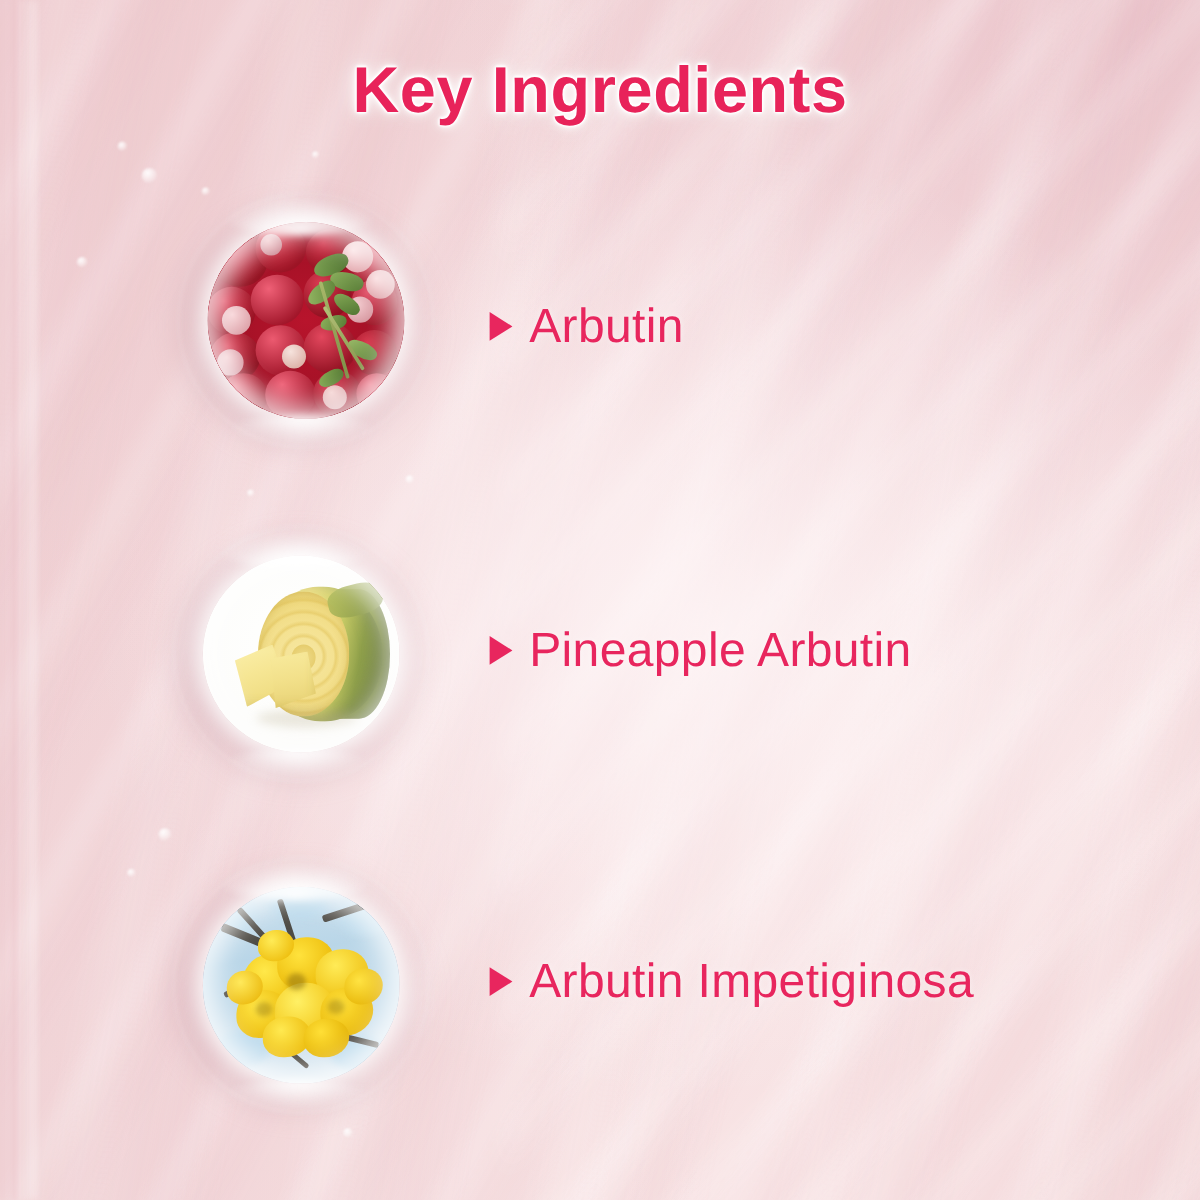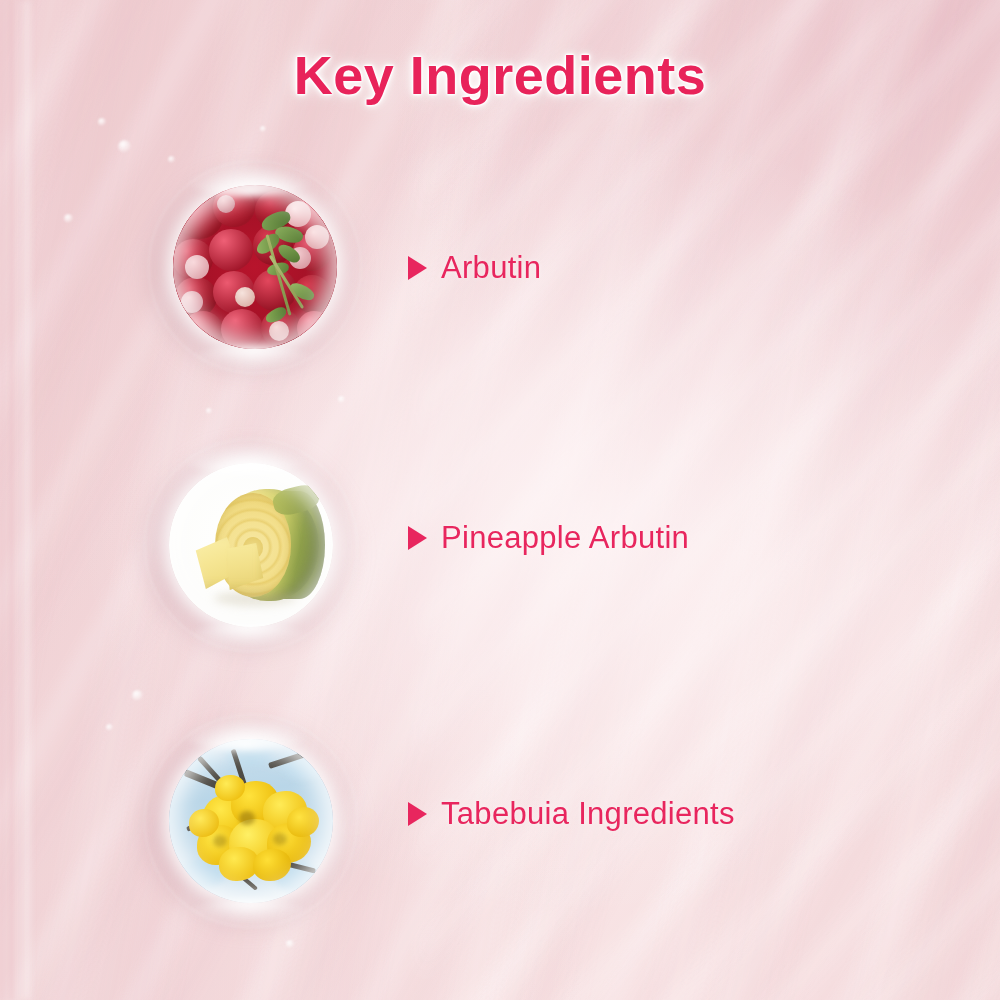--- a/index.html
+++ b/index.html
@@ -288,21 +288,21 @@
     white-space: nowrap;
   }
   .bullet-tri {
     width: 0; height: 0;
     border-left: 19px solid #E8265E;
     border-top: 12px solid transparent;
     border-bottom: 12px solid transparent;
     flex: none;
   }
   .label-text {
-    font-size: 31px;
+    font-size: 40px;
     color: #E8265E;
     letter-spacing: 0.3px;
     line-height: 1;
     text-shadow: 0 0 5px rgba(255,255,255,0.55);
   }
 </style>
 </head>
 <body>
 
 <div id="poster">
@@ -448,16 +448,16 @@
         <div style="position:absolute; left:104px;top:94px; width:14px; height:12px; border-radius:50%; background:rgba(120,94,10,0.35); filter:blur(2px);"></div>
       </div>
       <div class="inner-soft"></div>
     </div>
     <div class="bead-hl-top"></div>
     <div class="bead-hl-bottom"></div>
   </div>
 
   <div class="label-row" style="top:798px;">
     <span class="bullet-tri"></span>
-    <span class="label-text">Tabebuia Ingredients</span>
+    <span class="label-text">Arbutin Impetiginosa</span>
   </div>
 
 </div>
 
 </body></html>

